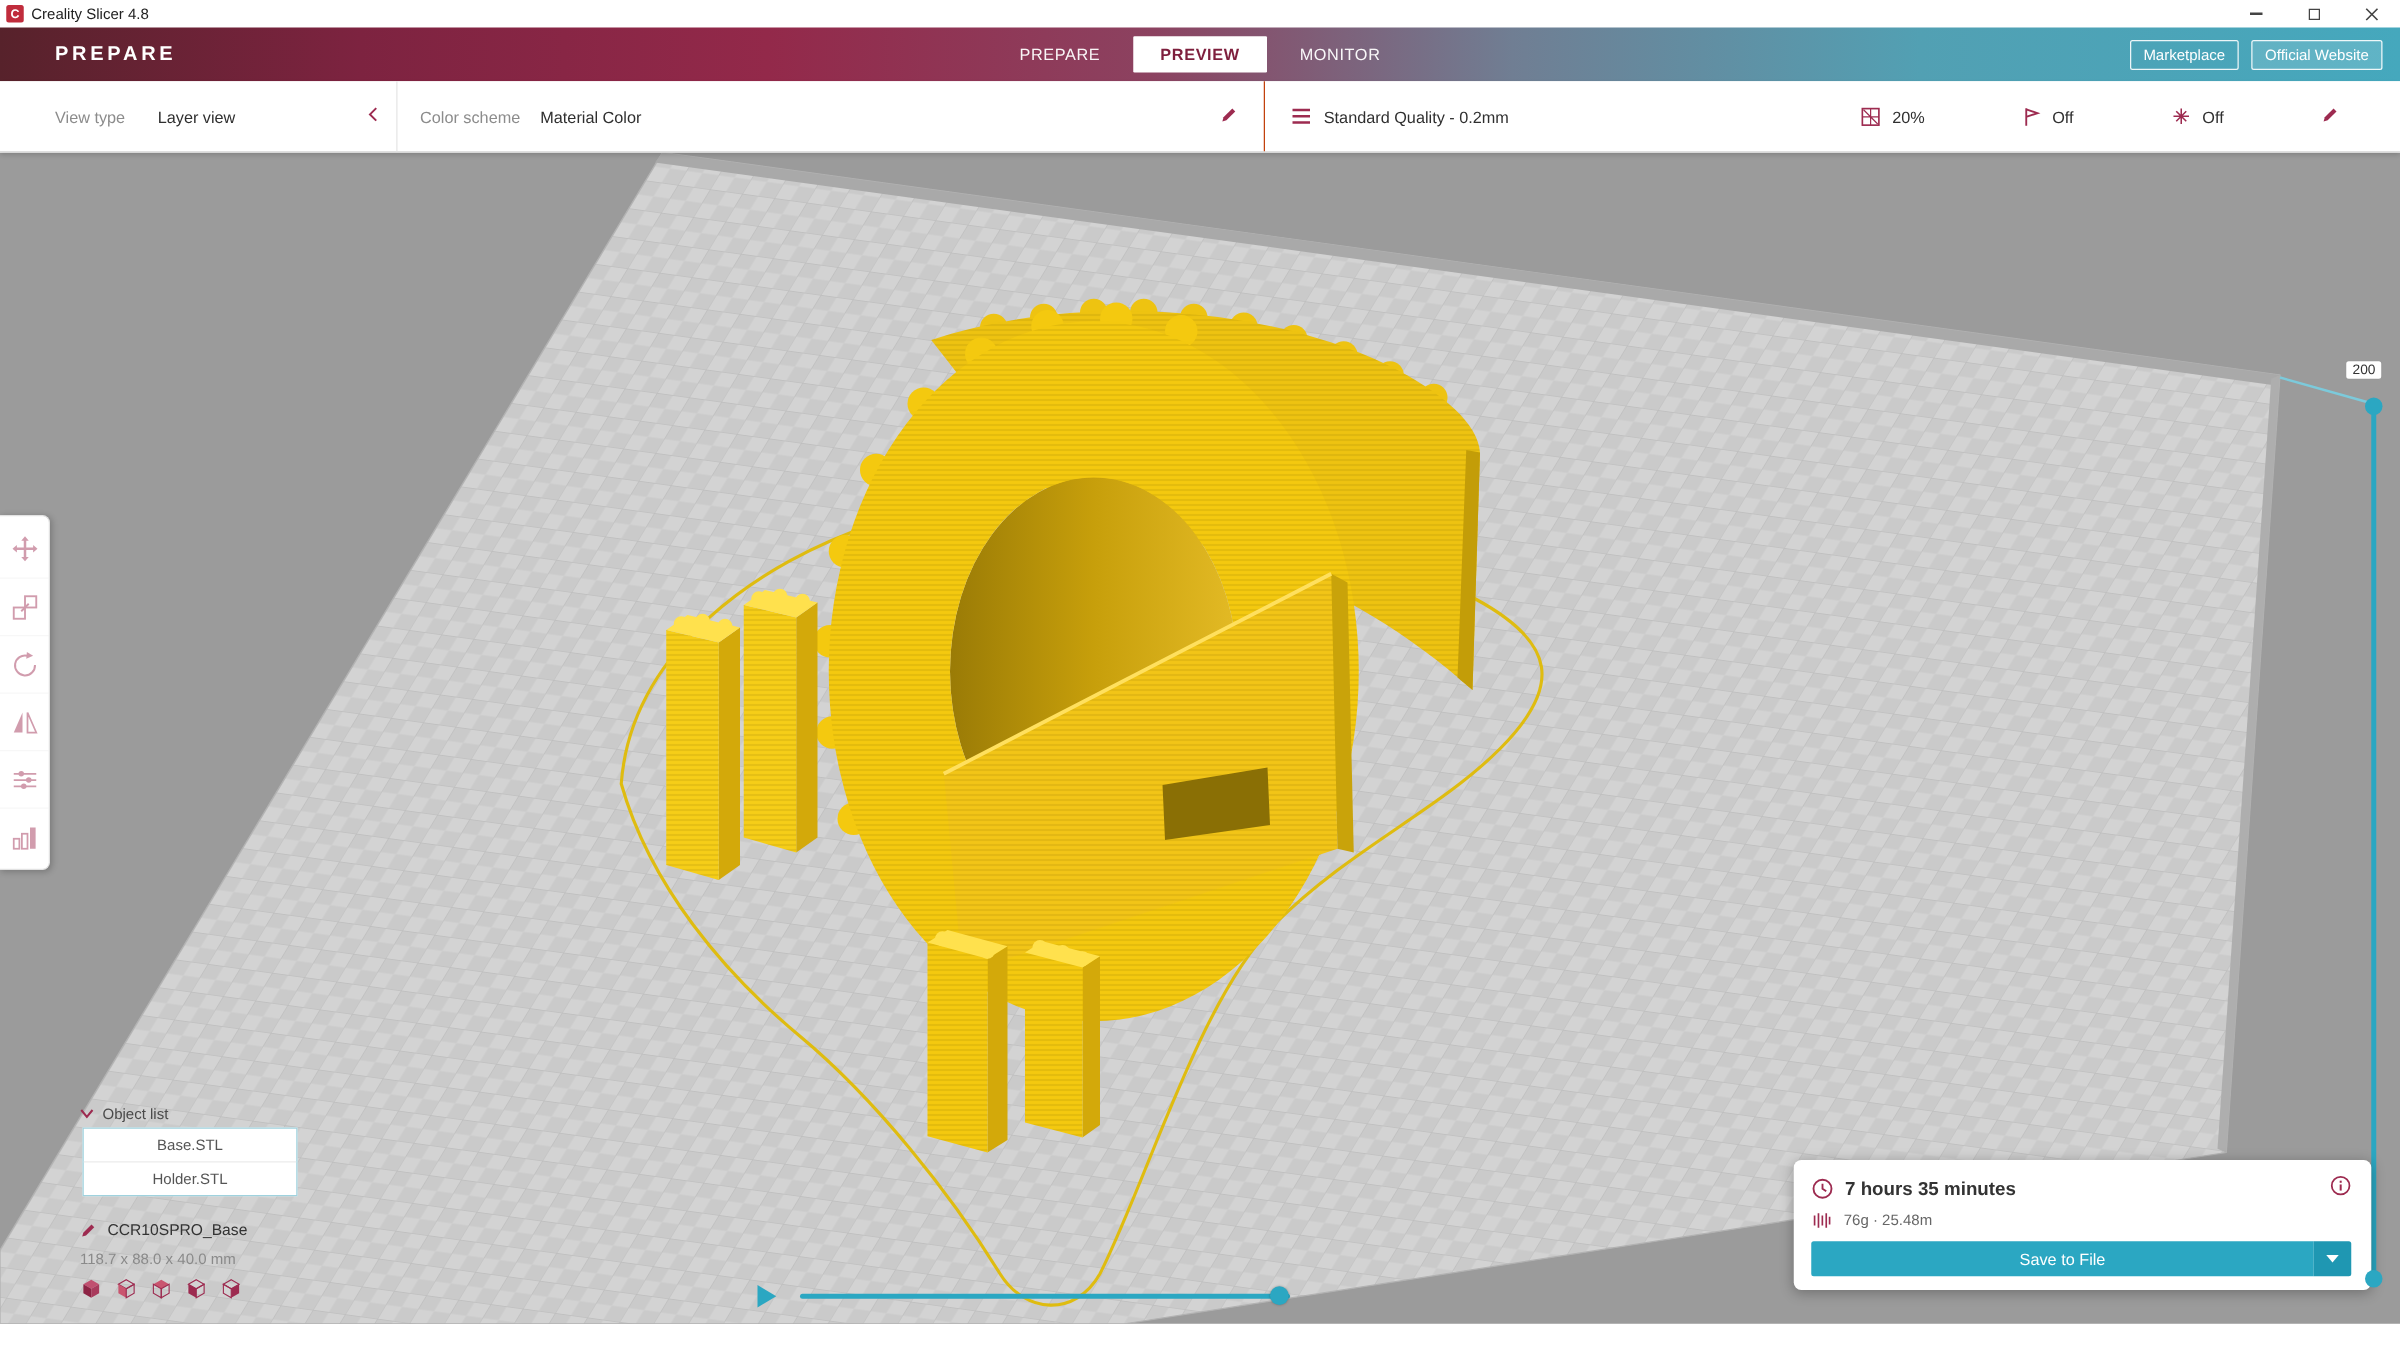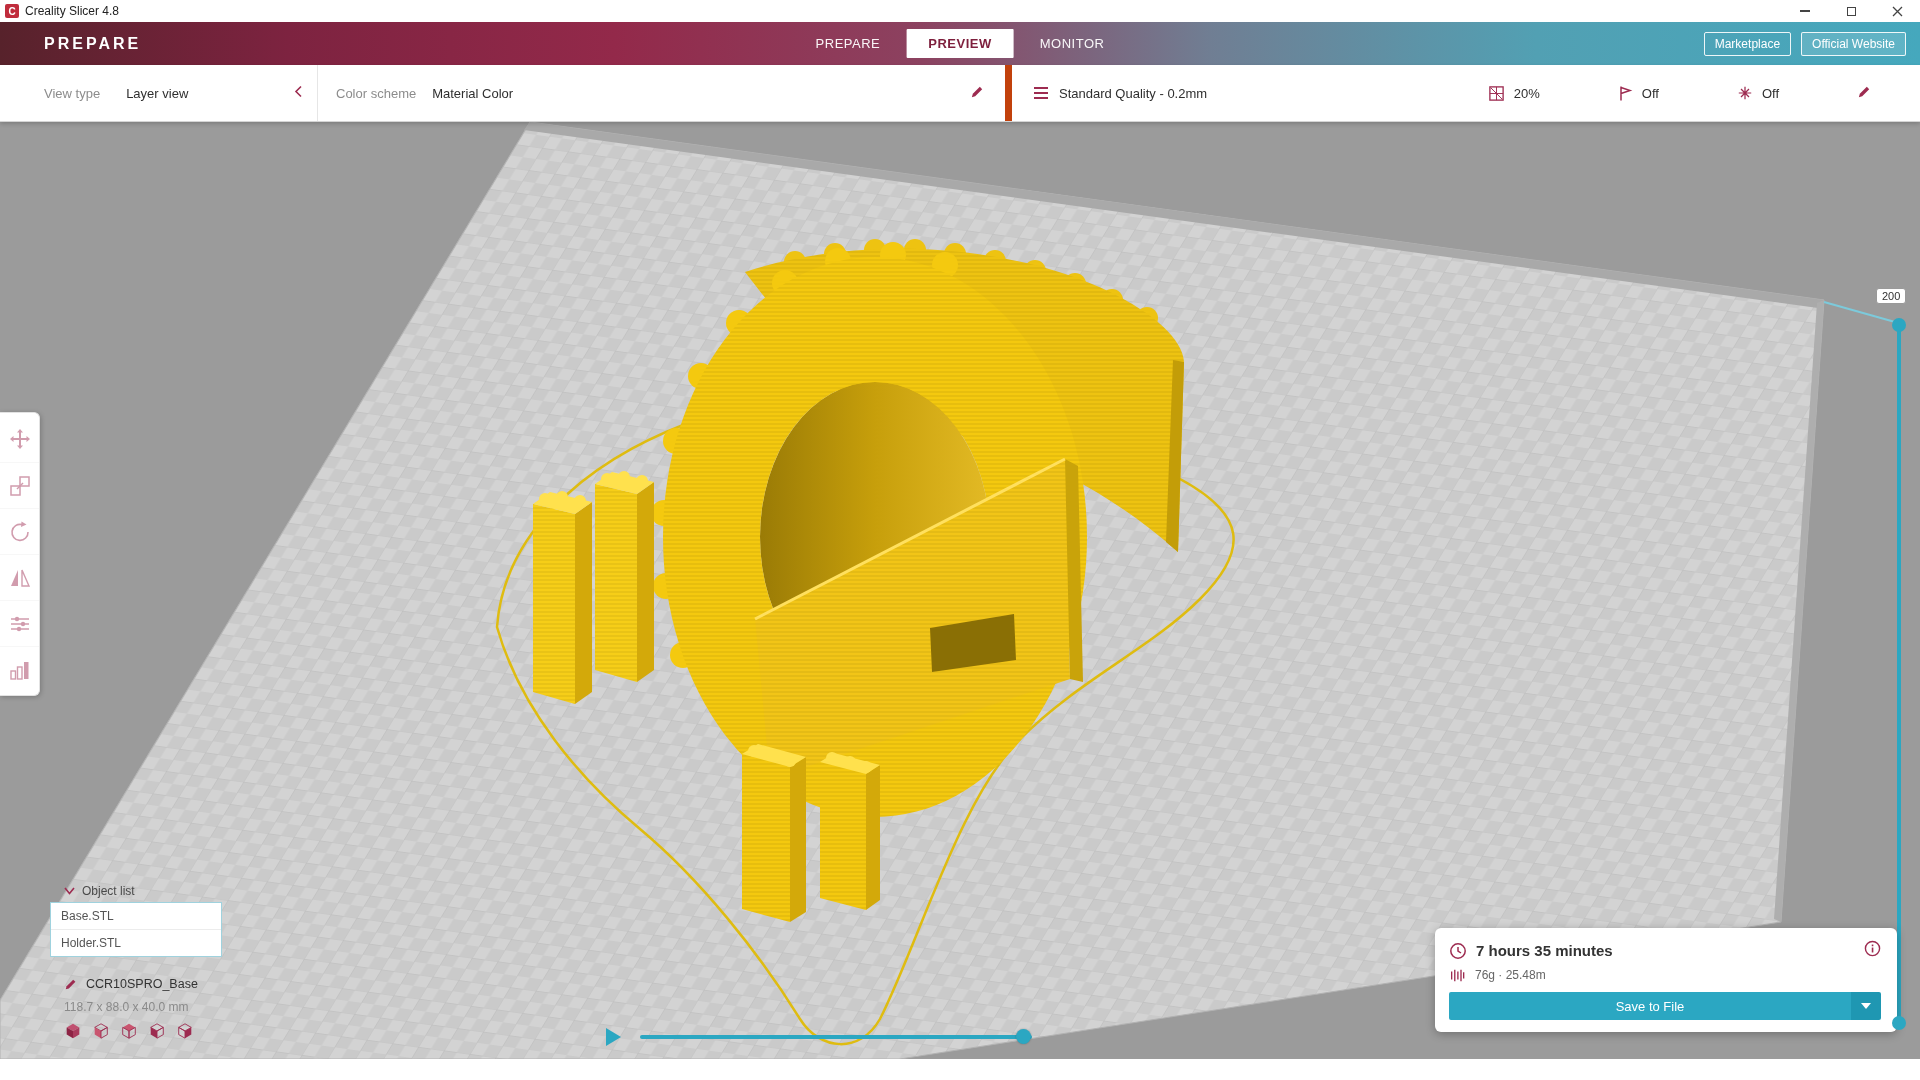--- a/index.html
+++ b/index.html
@@ -31,39 +31,39 @@
   .hdr-btn { border:1px solid rgba(255,255,255,.9); color:#fff; font-size:12px; padding:4px 10px; border-radius:2px;text-align:center; }
   .hdr-btn.filled { background:rgba(255,255,255,.14); }
 
   
   .settingsbar { height:57px; background:#fff; display:flex; align-items:center; border-bottom:1px solid #d5d5d5; box-shadow:0 2px 4px rgba(0,0,0,.18); position:relative; z-index:5; font-size:13px; }
   .sb-label { color:#8c8c8c; }
   .sb-value { color:#2f2f2f; }
   .sb-sec1 { width:318px; height:100%; display:flex; align-items:center; padding:0 14px 0 44px; border-right:1px solid #e6e6e6; }
   .sb-sec1 .sb-value { margin-left:26px; }
   .sb-sec1 .chev { margin-left:auto; }
-  .sb-sec2 { width:694px; height:100%; display:flex; align-items:center; padding:0 20px 0 18px; border-right:7px solid #c2410c; }
+  .sb-sec2 { width:694px; height:100%; display:flex; align-items:center; padding:0 20px 0 18px; border-right:1px solid #c2410c; }
   .sb-sec2 .sb-value { margin-left:16px; }
   .sb-sec2 .pencil { margin-left:auto; }
   .sb-sec3 { flex:1; height:100%; display:flex; align-items:center; padding-left:20px; }
   .sb-group { display:flex; align-items:center; gap:9px; }
   .sb-right { display:flex; align-items:center; gap:78px; margin-left:auto; padding-right:48px; }
 
   
   .viewport { position:relative; height:937px; background:#9b9b9b; overflow:hidden; }
   .scene { position:absolute; left:0; top:0; }
 
   
   .tools { position:absolute; left:0; top:290px; width:40px; background:#fff; border:1px solid #e2e2e2; border-left:none; border-radius:0 6px 6px 0; box-shadow:1px 1px 5px rgba(0,0,0,.22); padding:3px 0; z-index:3; }
   .tool-cell { width:100%; height:46px; display:flex; align-items:center; justify-content:center; opacity:.5; }
   .tool-cell + .tool-cell { border-top:1px solid #f0f0f0; }
 
   
   .objlist-label { position:absolute; left:64px; top:762px; display:flex; align-items:center; gap:7px; font-size:12px; color:#4a4a4a; z-index:3; }
-  .objlist-box { position:absolute; left:50px; top:780px; width:172px; background:#fff; border:1px solid #9fd2de; z-index:3; }
+  .objlist-box { position:absolute; left:66px; top:780px; width:172px; background:#fff; border:1px solid #9fd2de; z-index:3;text-align:center; }
   .objlist-row { padding:6px 10px; font-size:12px; color:#555; }
   .objlist-row + .objlist-row { border-top:1px solid #ececec; }
   .printer-row { position:absolute; left:64px; top:855px; display:flex; align-items:center; gap:8px; font-size:12.5px; color:#333; z-index:3; }
   .dims { position:absolute; left:64px; top:878px; font-size:12px; color:#8a8a8a; z-index:3; }
   .viewcubes { position:absolute; left:64px; top:900px; display:flex; gap:10px; z-index:3; }
 
   
   .play-btn { position:absolute; left:606px; top:906px; width:0; height:0; border-left:15px solid #2ba7c2; border-top:9px solid transparent; border-bottom:9px solid transparent; z-index:3; }
   .h-track { position:absolute; left:640px; top:913px; width:392px; height:4px; background:#2ba7c2; border-radius:2px; z-index:3; }
   .h-knob { position:absolute; left:1016px; top:907px; width:15px; height:15px; border-radius:50%; background:#2ba7c2; box-shadow:0 0 2px rgba(0,0,0,.3); z-index:4; }

